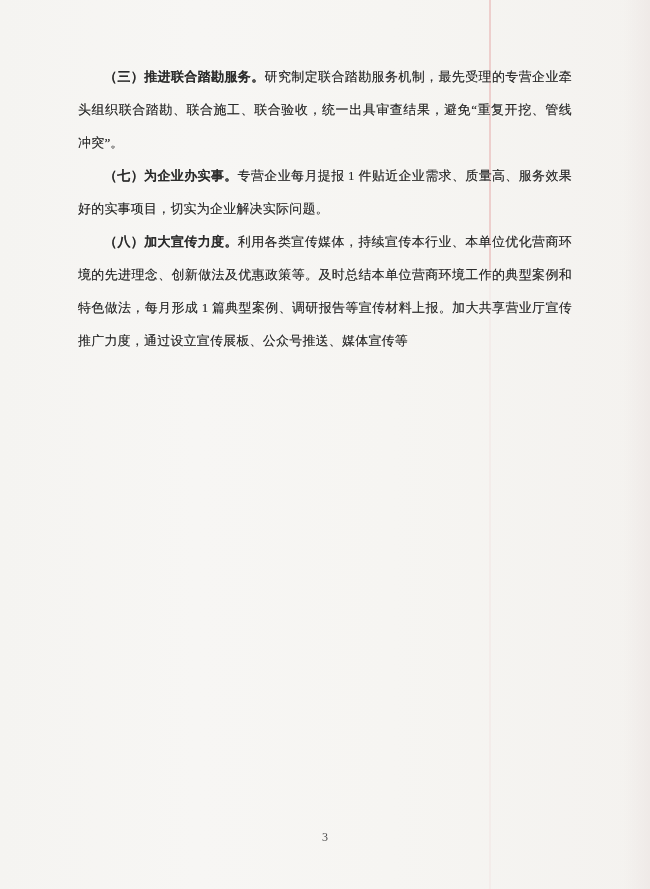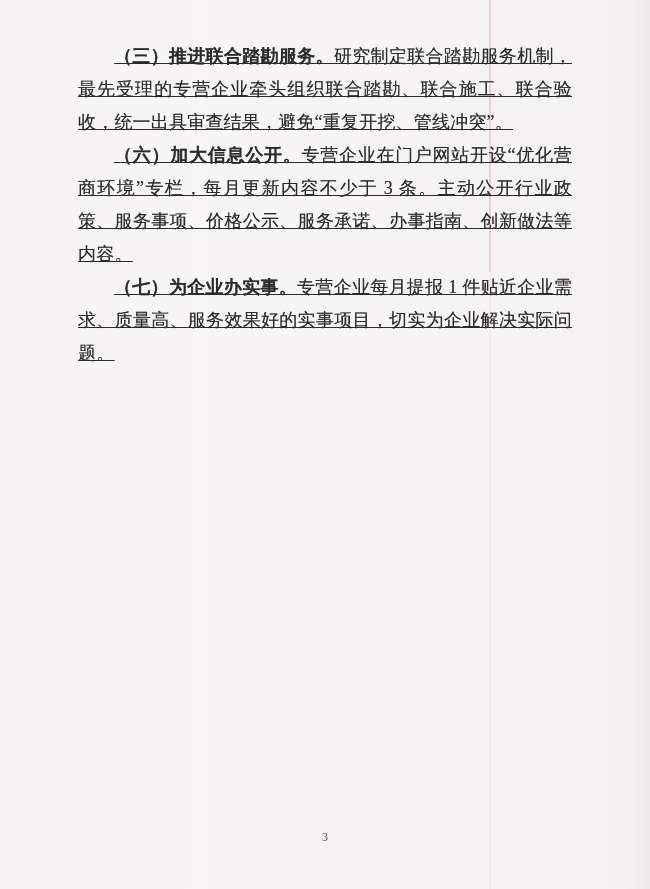--- a/index.html
+++ b/index.html
@@ -44,28 +44,27 @@
     right: 0;
     top: 0;
     width: 26px;
     height: 889px;
     background: linear-gradient(90deg, rgba(210,190,190,0) 0%, rgba(214,196,196,0.18) 100%);
     pointer-events: none;
   }
   .doc-body {
     position: absolute;
     left: 78px;
-    top: 40px;
+    top: 60px;
     width: 494px;
-    font-size: 18px;
+    font-size: 13px;
     line-height: 33px;
     text-align: justify;
     letter-spacing: 0.2px;
     text-shadow: 0 0 0.5px rgba(40, 40, 40, 0.55);
-    text-decoration: underline;
   }
   .para {
     margin: 0;
     text-indent: 2em;
   }
   .para-lead {
     font-weight: bold;
   }
   .page-number {
     position: absolute;
@@ -84,20 +83,20 @@
   <div class="artifact-line-top"></div>
   <div class="artifact-line-full"></div>
   <div class="artifact-shade-right"></div>
 
   <div class="doc-body">
 
   <p class="para"><span class="para-lead">（三）推进联合踏勘服务。</span><span class="para-text">研究制定联合踏勘服务机制，最先受理的专营企业牵头组织联合踏勘、联合施工、联合验收，统一出具审查结果，避免“重复开挖、管线冲突”。</span></p>
 
 
 
-  <p class="para"><span class="para-lead">（六）加大信息公开。</span><span class="para-text">专营企业在门户网站开设“优化营商环境”专栏，每月更新内容不少于 3 条。主动公开行业政策、服务事项、价格公示、服务承诺、办事指南、创新做法等内容。</span></p>
 
   <p class="para"><span class="para-lead">（七）为企业办实事。</span><span class="para-text">专营企业每月提报 1 件贴近企业需求、质量高、服务效果好的实事项目，切实为企业解决实际问题。</span></p>
 
+  <p class="para"><span class="para-lead">（八）加大宣传力度。</span><span class="para-text">利用各类宣传媒体，持续宣传本行业、本单位优化营商环境的先进理念、创新做法及优惠政策等。及时总结本单位营商环境工作的典型案例和特色做法，每月形成 1 篇典型案例、调研报告等宣传材料上报。加大共享营业厅宣传推广力度，通过设立宣传展板、公众号推送、媒体宣传等</span></p>
 </div>
 
   <div class="page-number">3</div>
 </div>
 
 </body></html>

